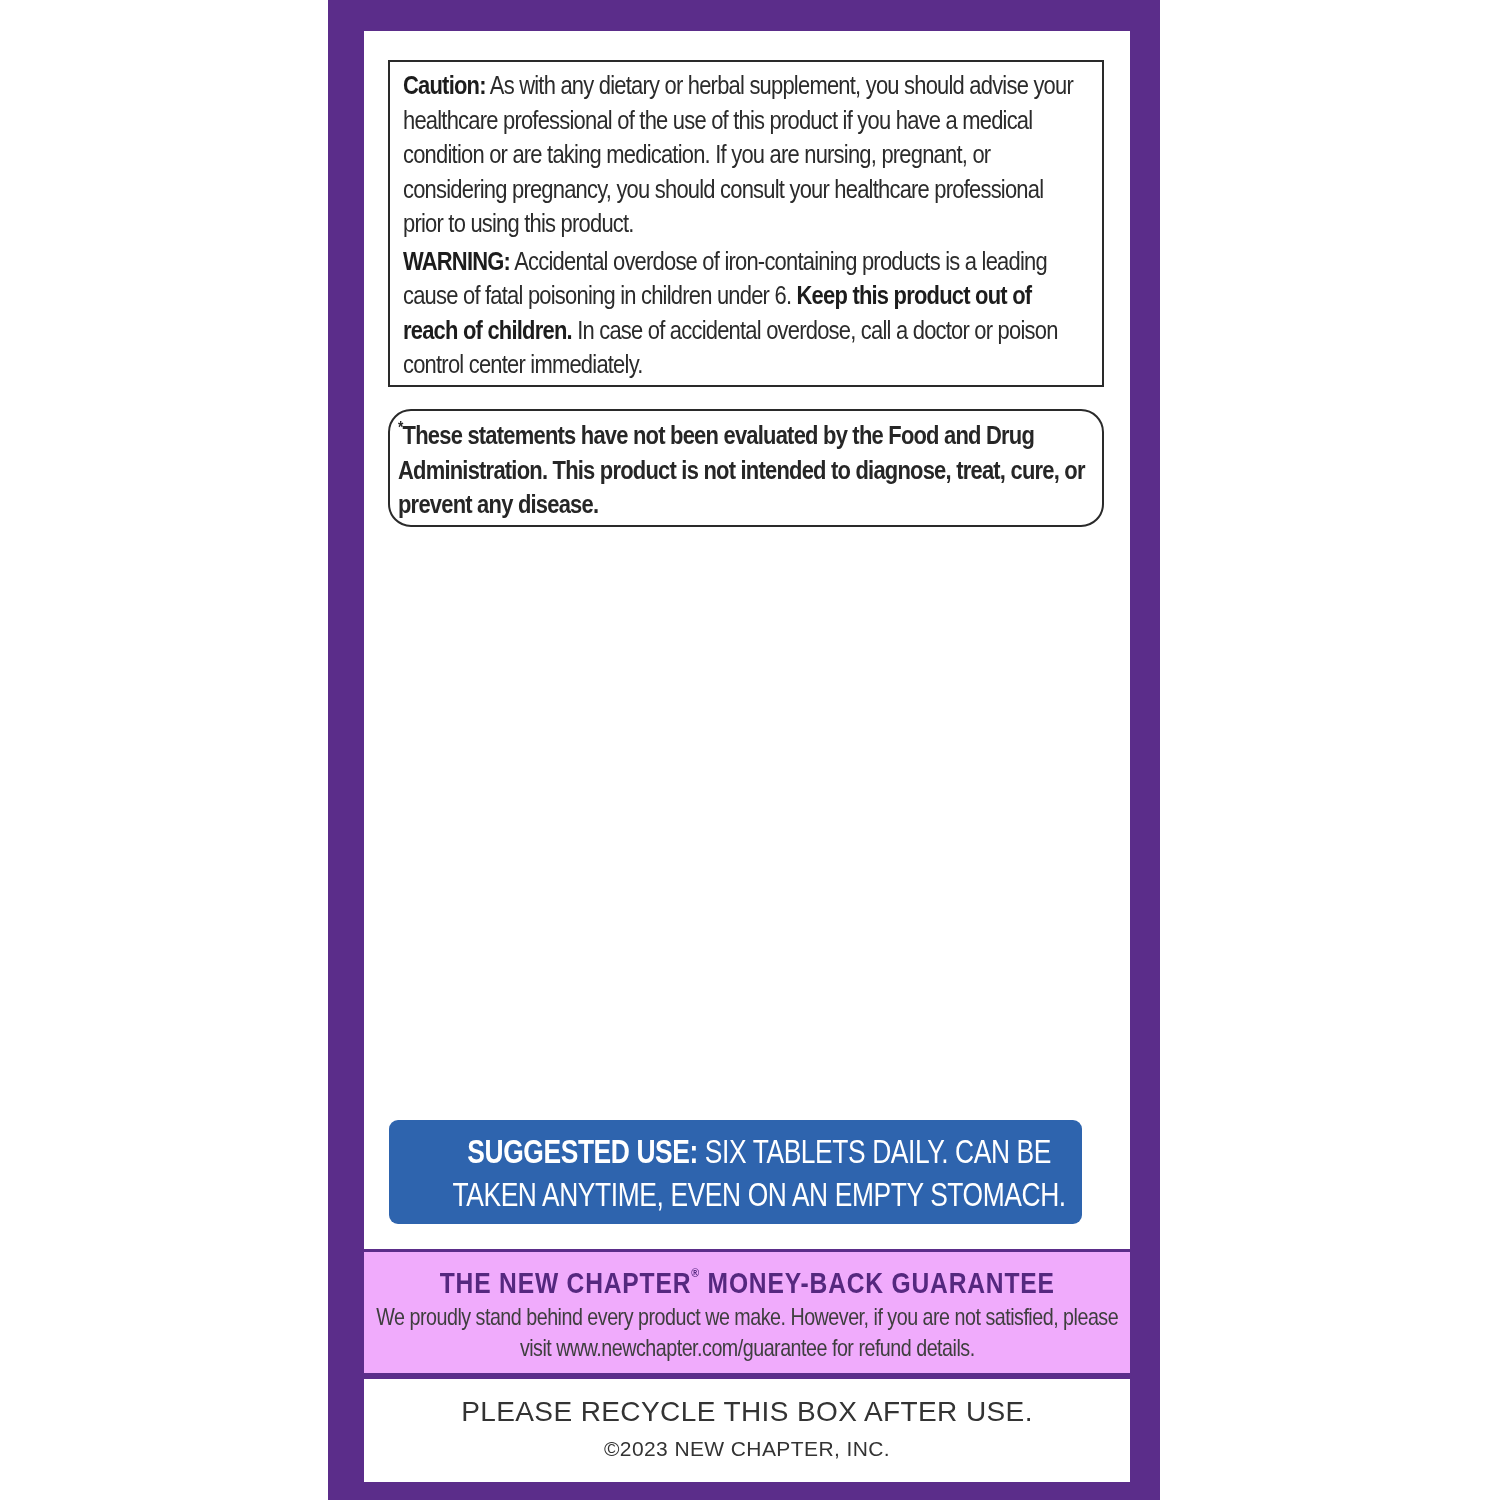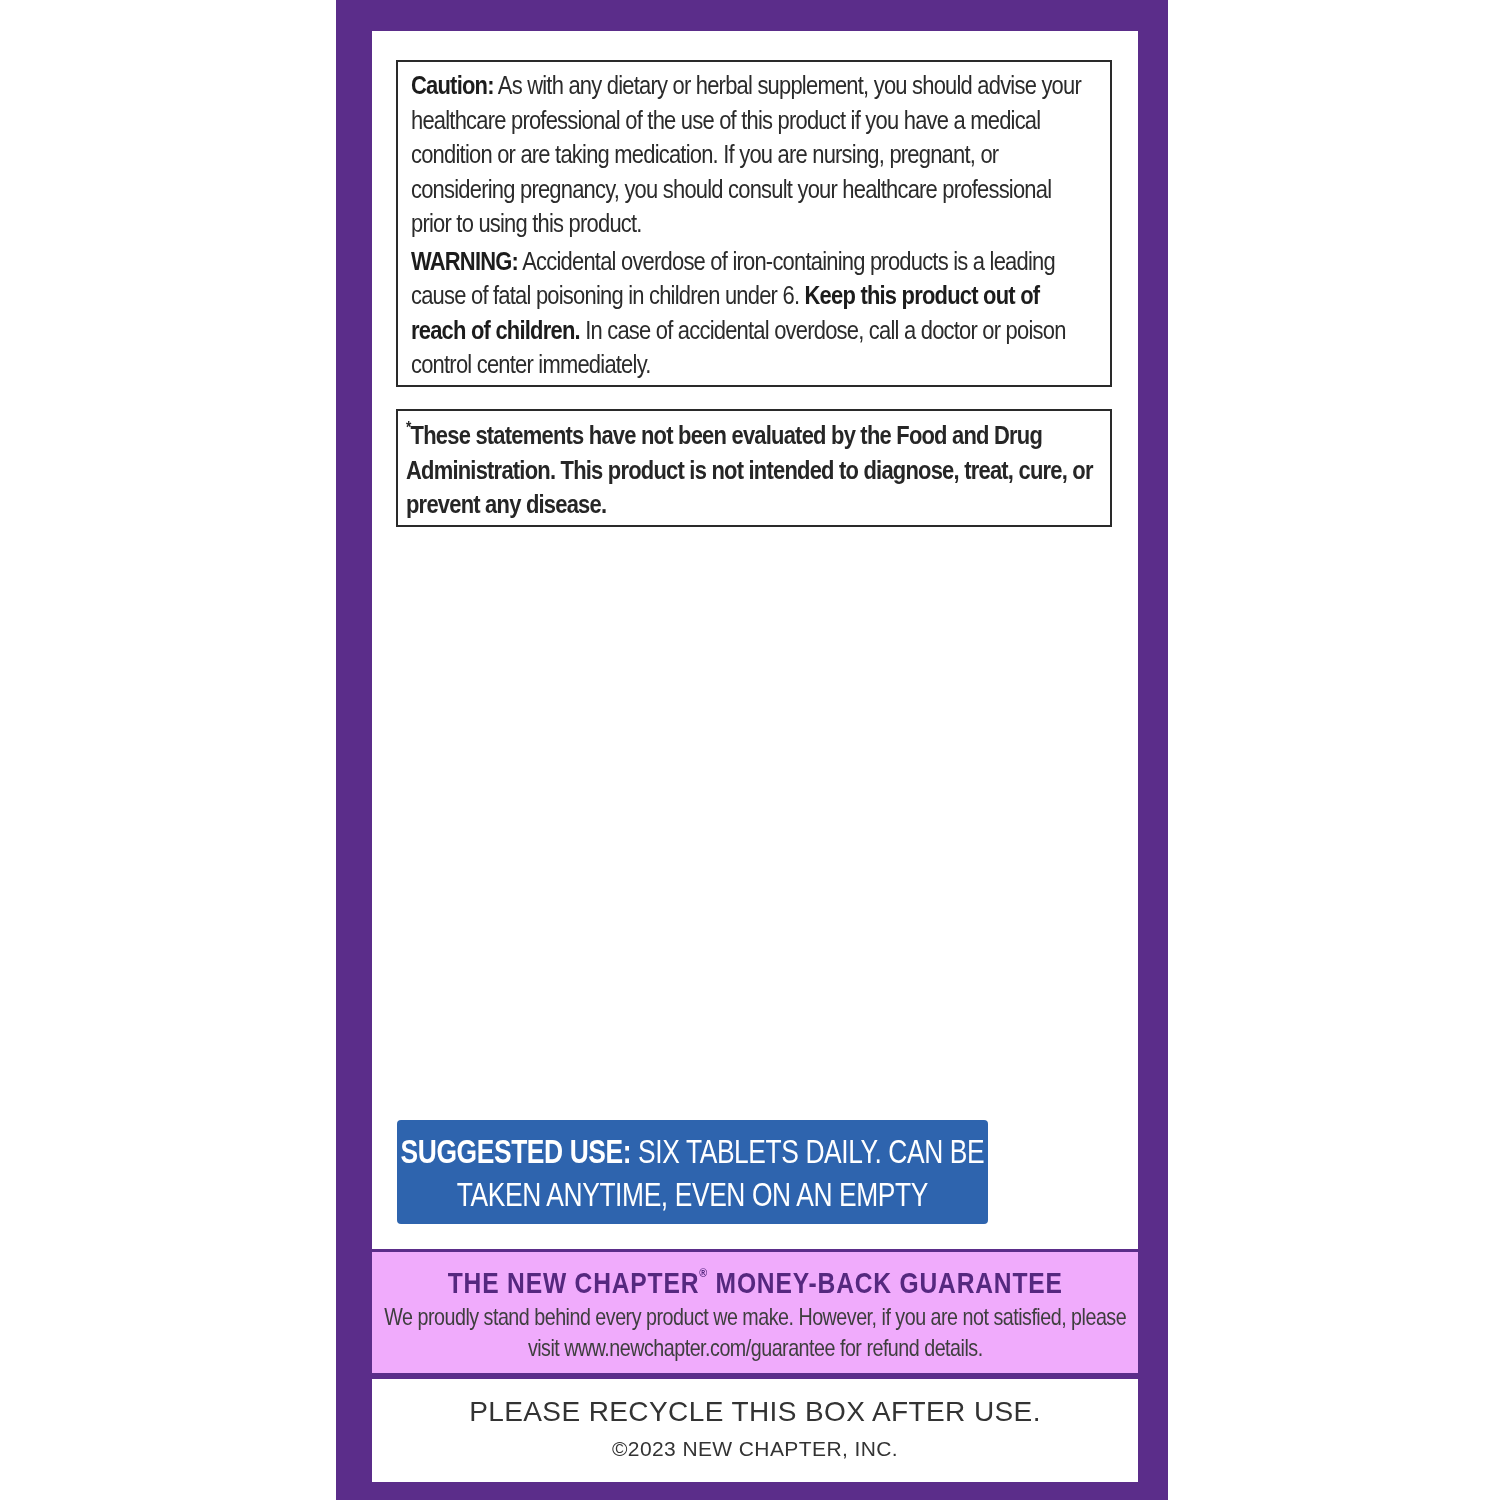--- a/index.html
+++ b/index.html
@@ -1,28 +1,28 @@
 <!DOCTYPE html>
 <html><head>
 <meta charset="utf-8">
 <style>
   html, body { margin:0; padding:0; background:#ffffff; }
   body { width:1500px; height:1500px; position:relative; overflow:hidden; font-family:"Liberation Sans", sans-serif; }
-  .frame { position:absolute; left:328px; top:0; width:832px; height:1500px; background:#5b2d8a;margin-left:8px; }
+  .frame { position:absolute; left:328px; top:0; width:832px; height:1500px; background:#5b2d8a; }
   .panel { position:absolute; left:36px; top:31px; width:766px; height:1218px; background:#fff; }
   .box { position:absolute; border:2px solid #2a2a2a; box-sizing:border-box; background:#fff; color:#2b2b2b; }
   .caution { left:24px; top:29px; width:716px; height:327px; padding:6px 12px 0 13px; }
-  .fda { left:24px; top:378px; width:716px; height:118px; padding:7px 12px 0 8px; }
+  .fda { left:24px; top:378px; width:716px; height:118px; padding:7px 12px 0 8px;border-radius:23px; }
   .txt { font-size:25.5px; line-height:34.5px; letter-spacing:-0.9px; transform:scaleX(0.86); transform-origin:left top; width:116%; }
   .caution p { margin:0; }
   .caution .warn { margin-top:3px; }
   b { font-weight:bold; color:#1c1c1c; }
   .fda .txt { font-weight:bold; color:#262626; }
   .fda .ast { font-size:16px; vertical-align:top; line-height:20px; }
-  .use { position:absolute; left:25px; top:1089px; width:591px; height:104px; background:#2e64ae; border-radius:4px; color:#fff; text-align:center; }
+  .use { position:absolute; left:25px; top:1089px; width:645px; height:104px; background:#2e64ae; border-radius:9px; color:#fff; text-align:center;padding-left:48px; }
   .use .inner { font-size:33px; line-height:43px; padding-top:10px; letter-spacing:-0.5px; transform:scaleX(0.8); transform-origin:center top; width:125%; margin-left:-12.5%; }
   .use b { color:#fff; }
   .guar { position:absolute; left:36px; top:1252px; width:766px; height:121px; background:#f0abfc; text-align:center; }
   .guar .title { color:#55287f; font-weight:bold; font-size:30px; letter-spacing:1px; padding-top:13px; line-height:36px; transform:scaleX(0.82); transform-origin:center top; width:122%; margin-left:-11%; }
   .guar .title sup { font-size:13px; vertical-align:top; line-height:16px; }
   .guar .body { color:#3e3e3e; font-size:24px; line-height:31px; letter-spacing:-0.6px; transform:scaleX(0.82); transform-origin:center top; width:122%; margin-left:-11%; }
   .recycle { position:absolute; left:36px; top:1379px; width:766px; height:103px; background:#fff; text-align:center; color:#333; }
   .recycle .l1 { font-size:28px; line-height:36px; padding-top:15px; letter-spacing:0.4px; }
   .recycle .l2 { font-size:21px; line-height:38px; letter-spacing:0.4px; }
 </style>

